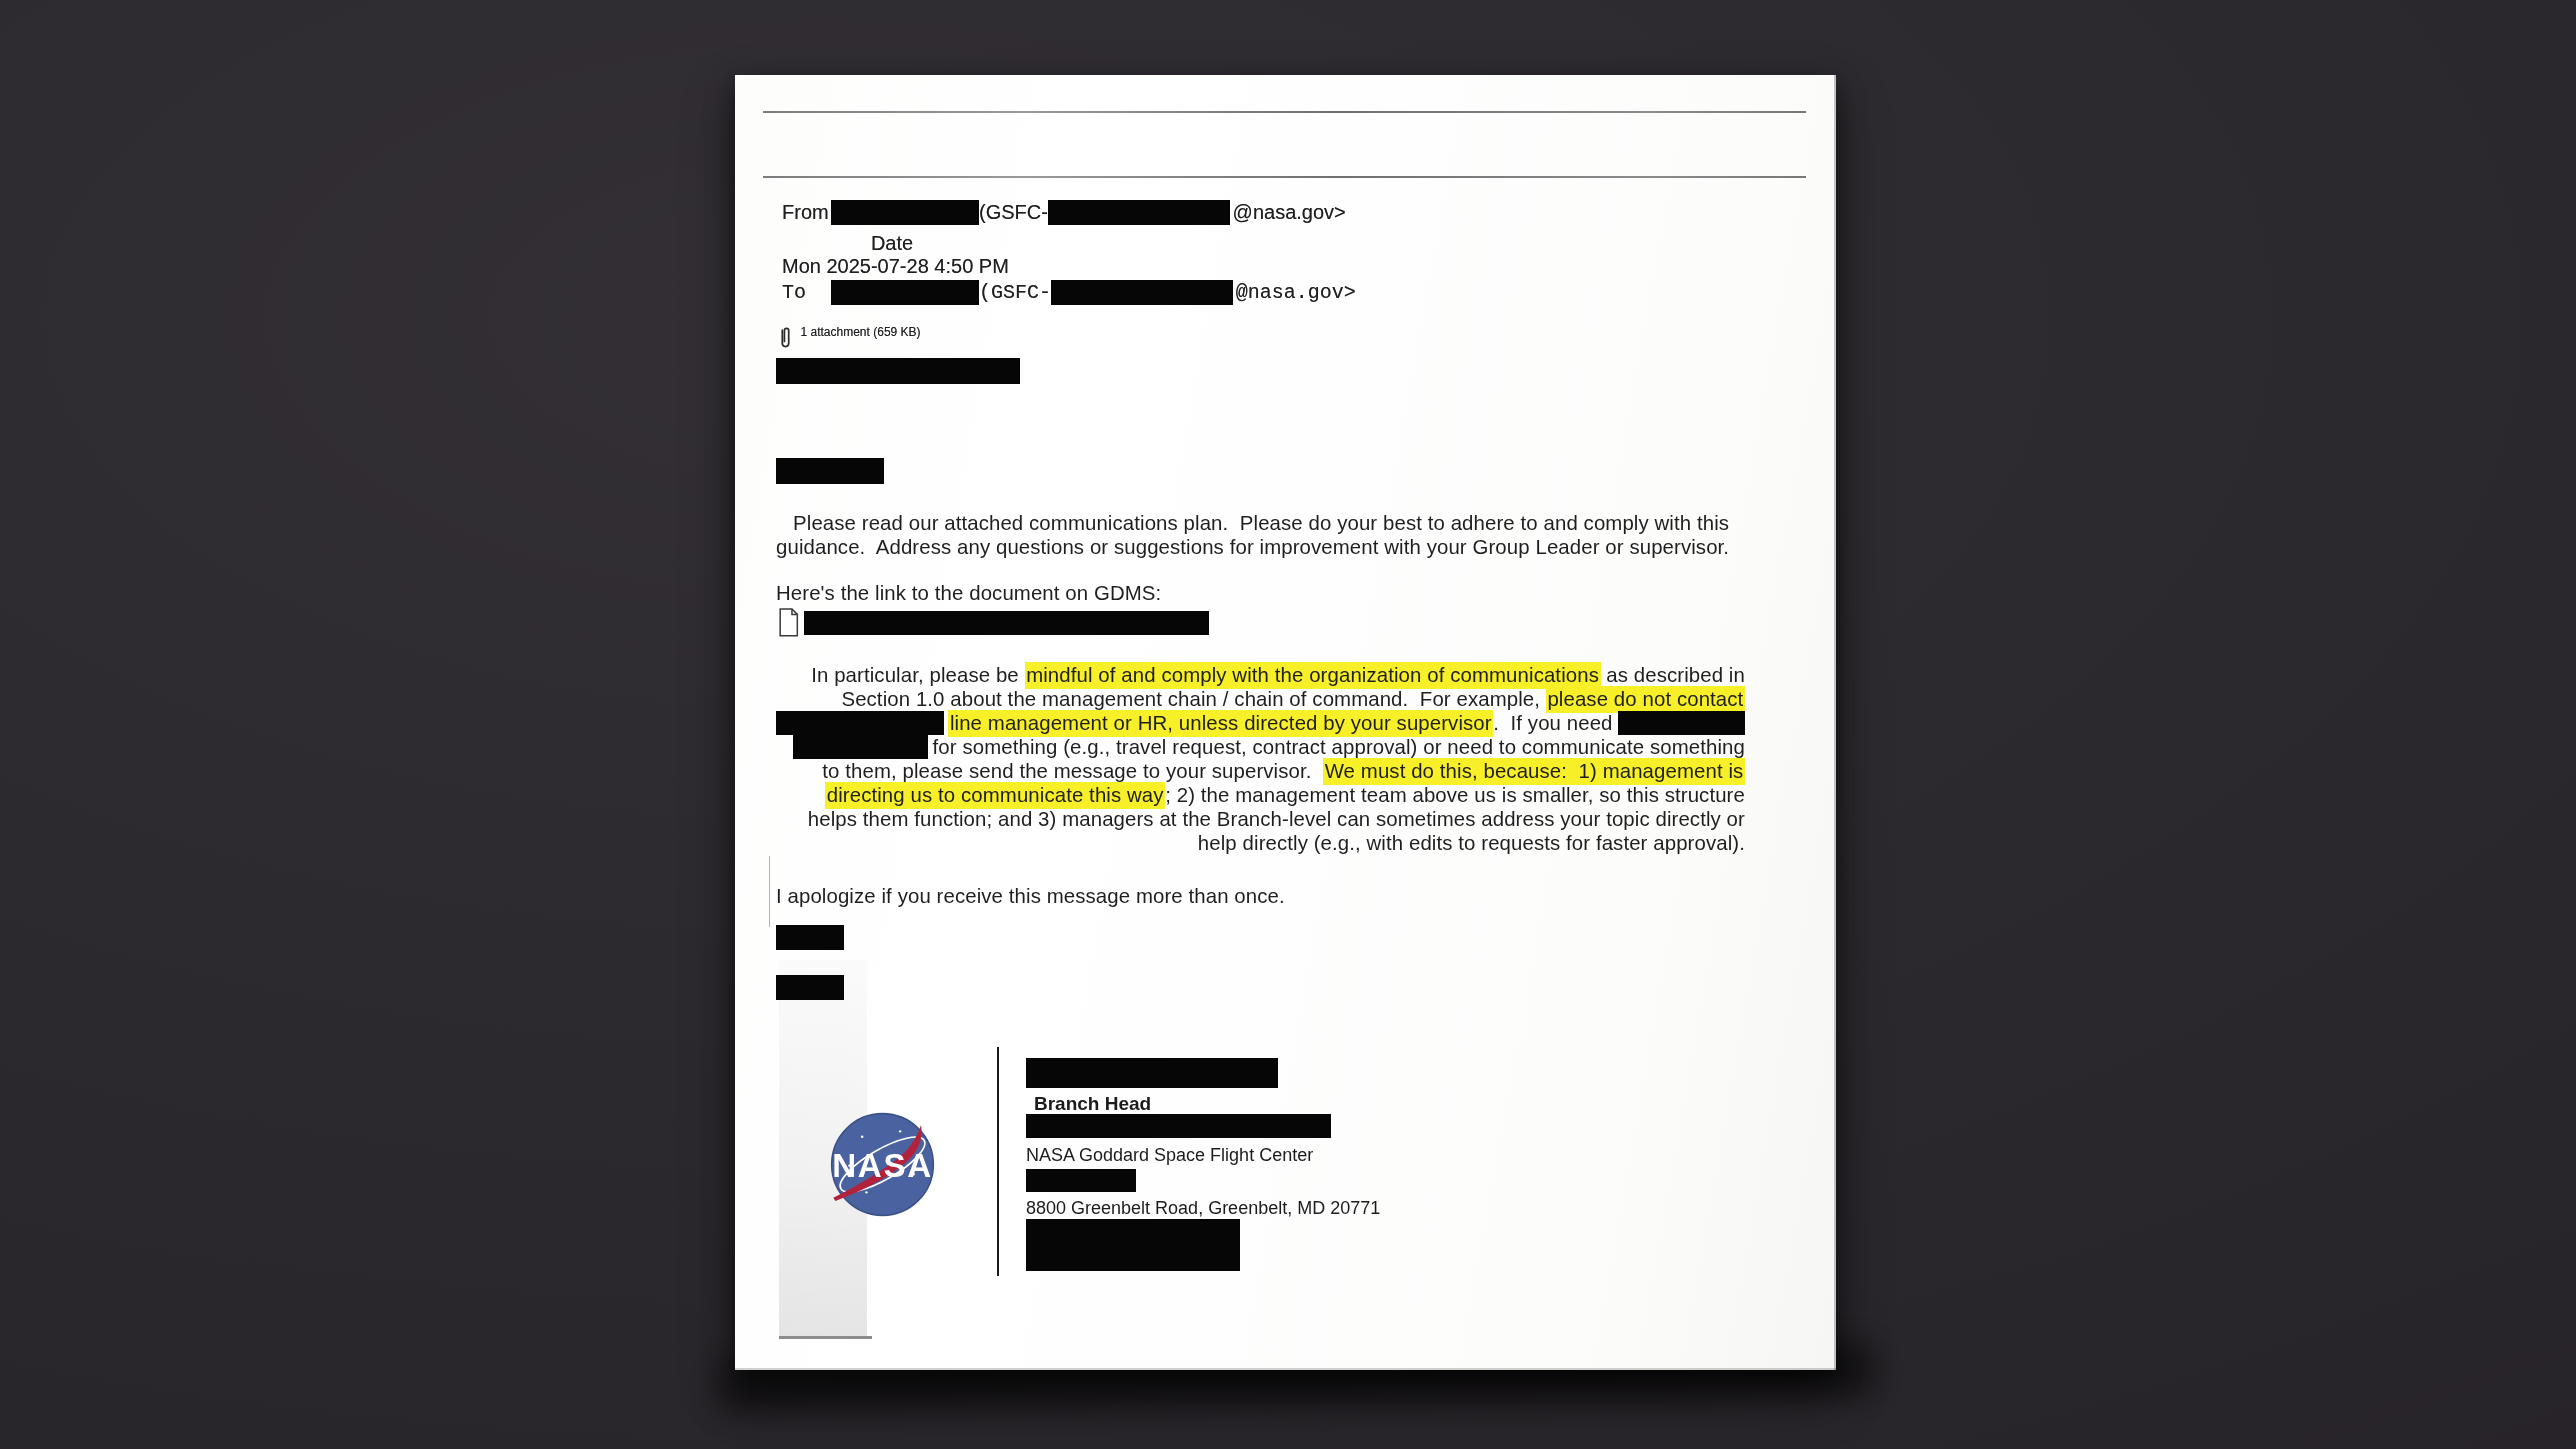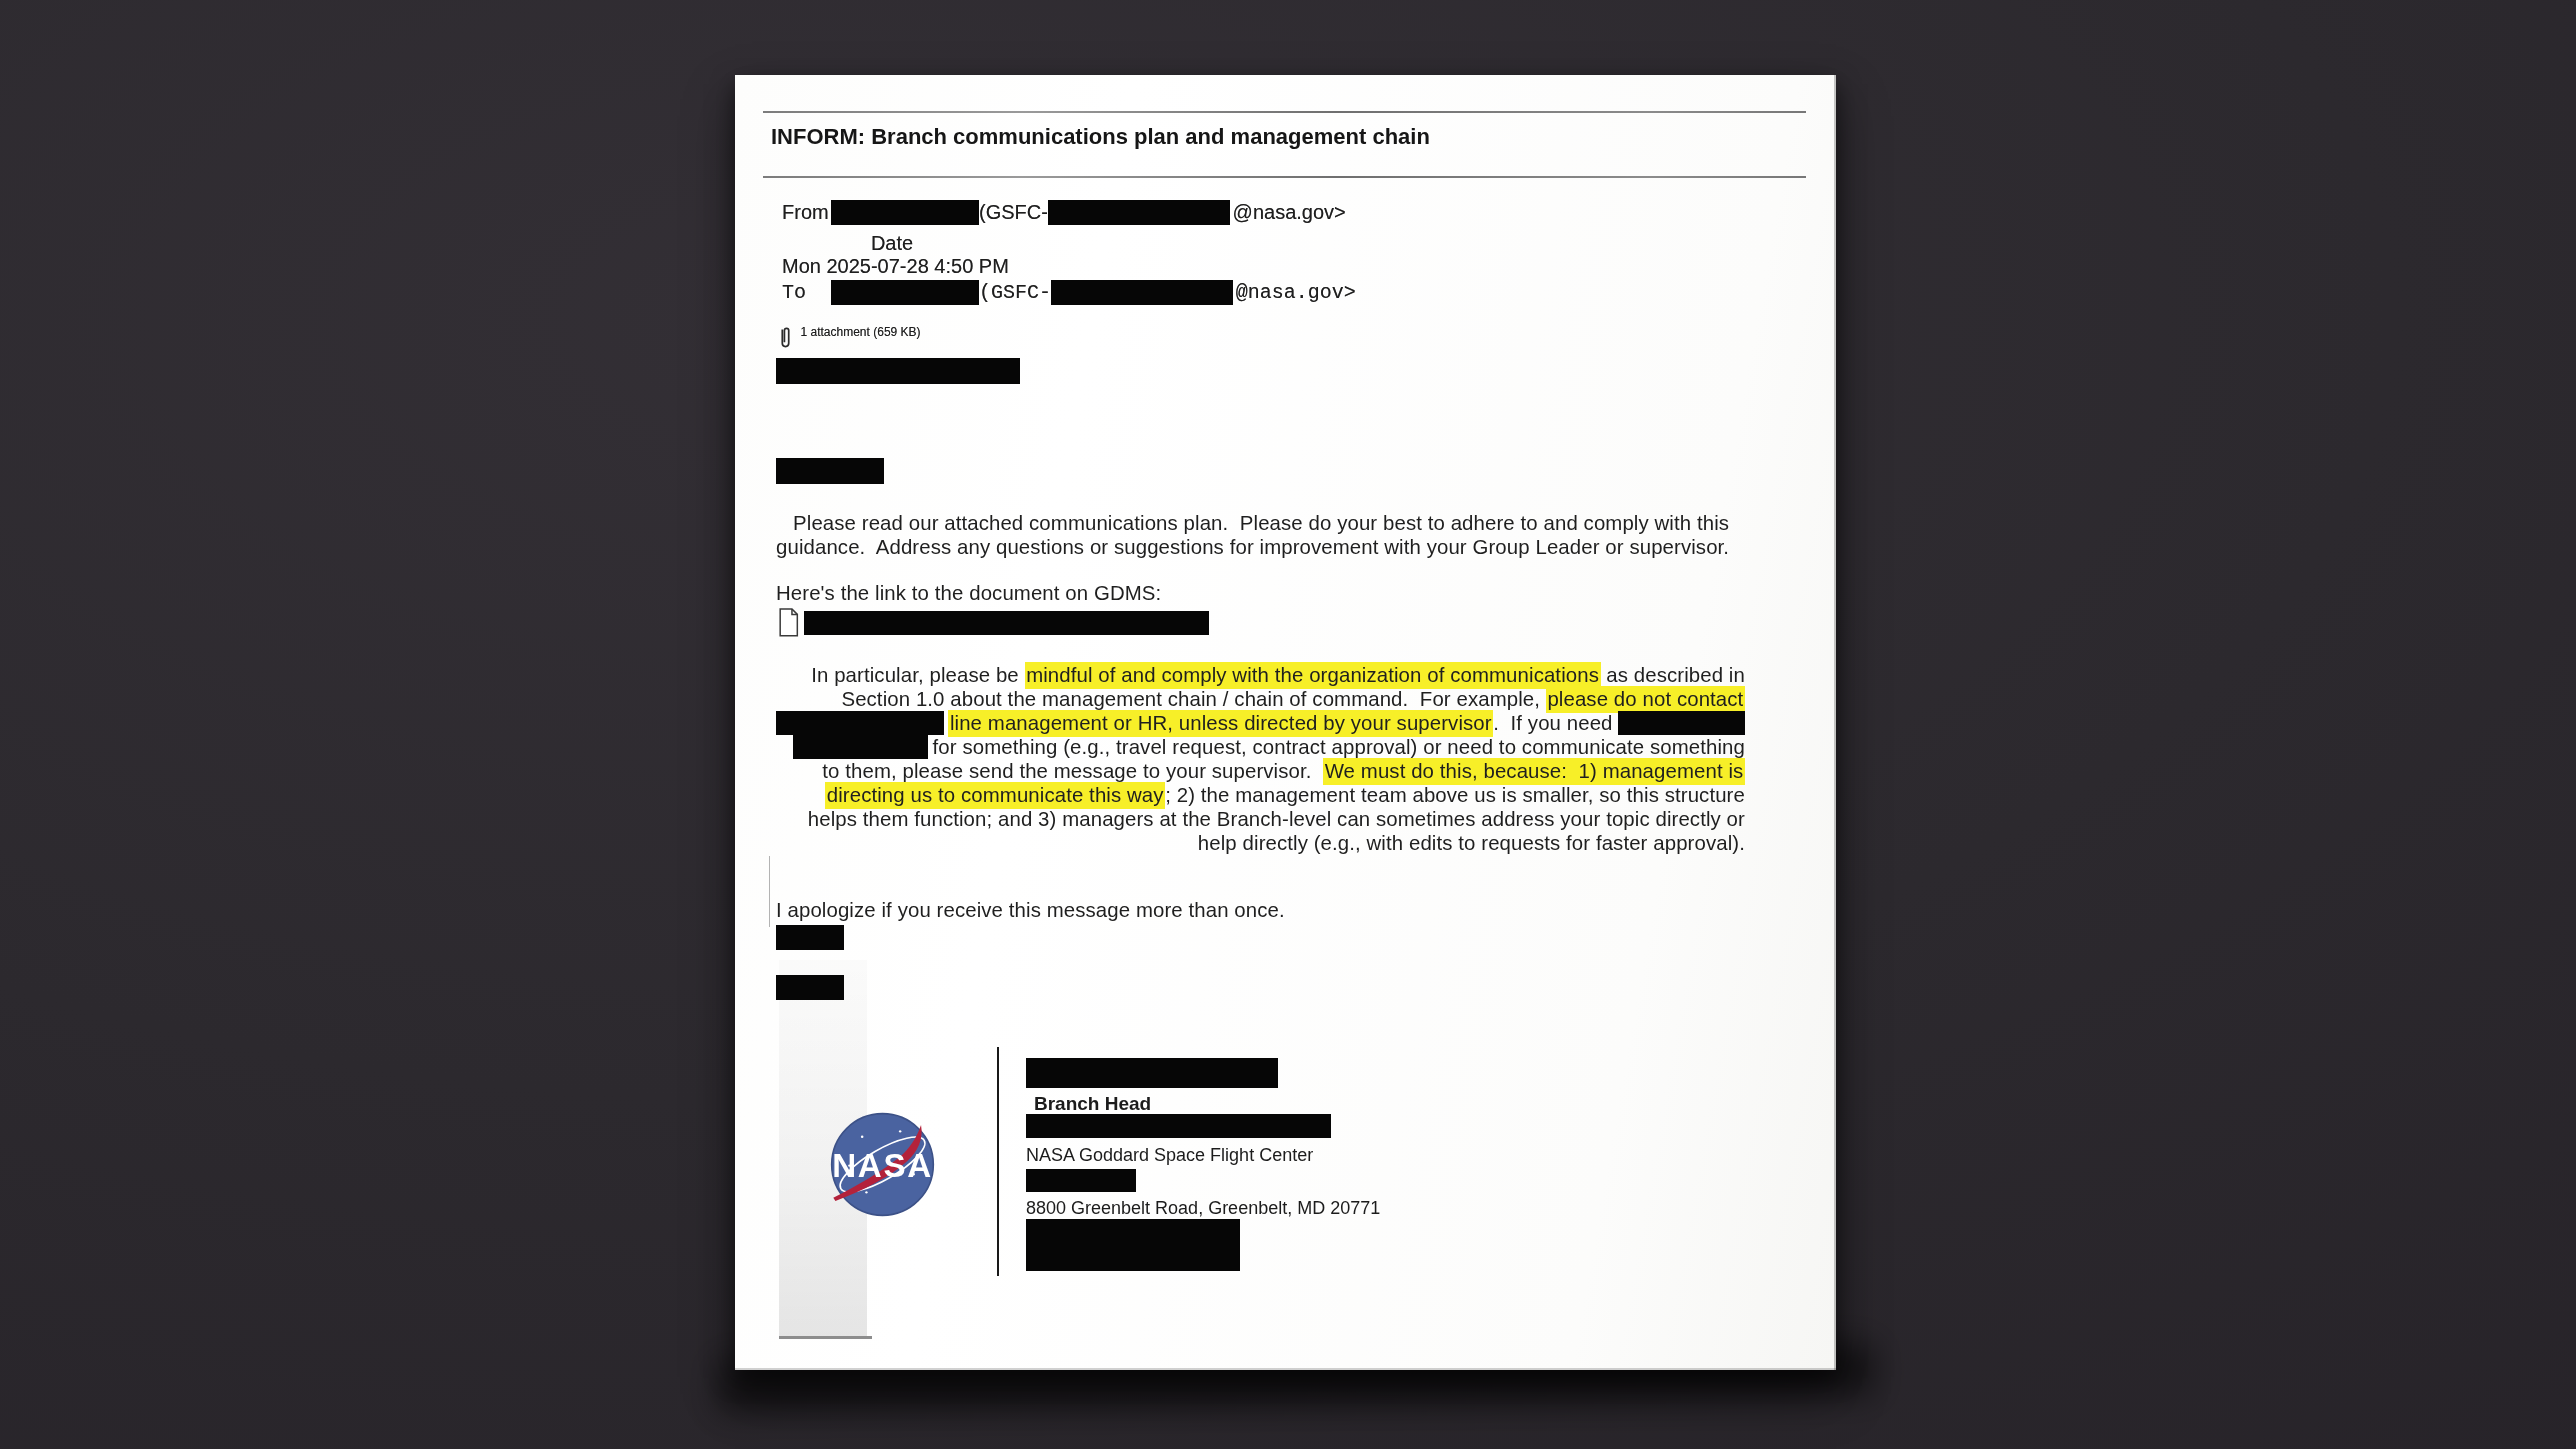--- a/index.html
+++ b/index.html
@@ -53,21 +53,20 @@
 </style>
 </head>
 <body>
 
 <div class="stage">
   <div class="curl-shadow"></div>
 
   <div class="page">
 
     <div class="rule" style="top:36px;"></div>
-    <div class="title">INFORM: Branch communications plan and management chain</div>
     <div class="rule" style="top:101px;"></div>
 
     <div class="hdr-row" style="top:125px;height:25px;">
       <span class="hdr-label txt">From</span>
       <span class="redact r-addr1"></span>
       <span class="txt">(GSFC-</span>
       <span class="redact r-addr2"></span>
       <span class="txt">@nasa.gov&gt;</span>
     </div>
 
@@ -112,21 +111,21 @@
       <div class="bodyline"><span>In particular, please be </span><span class="hl">mindful of and comply with the organization of communications</span><span> as described in</span></div>
       <div class="bodyline"><span>Section 1.0 about the management chain / chain of command.  For example, </span><span class="hl">please do not contact</span></div>
       <div class="bodyline"><span class="inline-red red-l3a"></span><span class="hl">line management or HR, unless directed by your supervisor</span><span>.  If you need</span><span class="inline-red red-l3b"></span></div>
       <div class="bodyline"><span class="inline-red red-l4"></span><span>for something (e.g., travel request, contract approval) or need to communicate something</span></div>
       <div class="bodyline"><span>to them, please send the message to your supervisor.  </span><span class="hl">We must do this, because:  1) management is</span></div>
       <div class="bodyline"><span class="hl">directing us to communicate this way</span><span>; 2) the management team above us is smaller, so this structure</span></div>
       <div class="bodyline">helps them function; and 3) managers at the Branch-level can sometimes address your topic directly or</div>
       <div class="bodyline">help directly (e.g., with edits to requests for faster approval).</div>
     </div>
 
-    <div class="para bodyline" style="top:809px;margin-top:14px;">I apologize if you receive this message more than once.</div>
+    <div class="para bodyline" style="top:809px;">I apologize if you receive this message more than once.</div>
 
     <div class="bar" style="left:41px;top:850px;width:68px;height:25px;"></div>
     <div class="bar" style="left:41px;top:900px;width:68px;height:25px;"></div>
 
     <div class="artifact-vline"></div>
     <div class="artifact-band"></div>
     <div class="artifact-underline"></div>
 
     <div class="sig-sep"></div>
 

